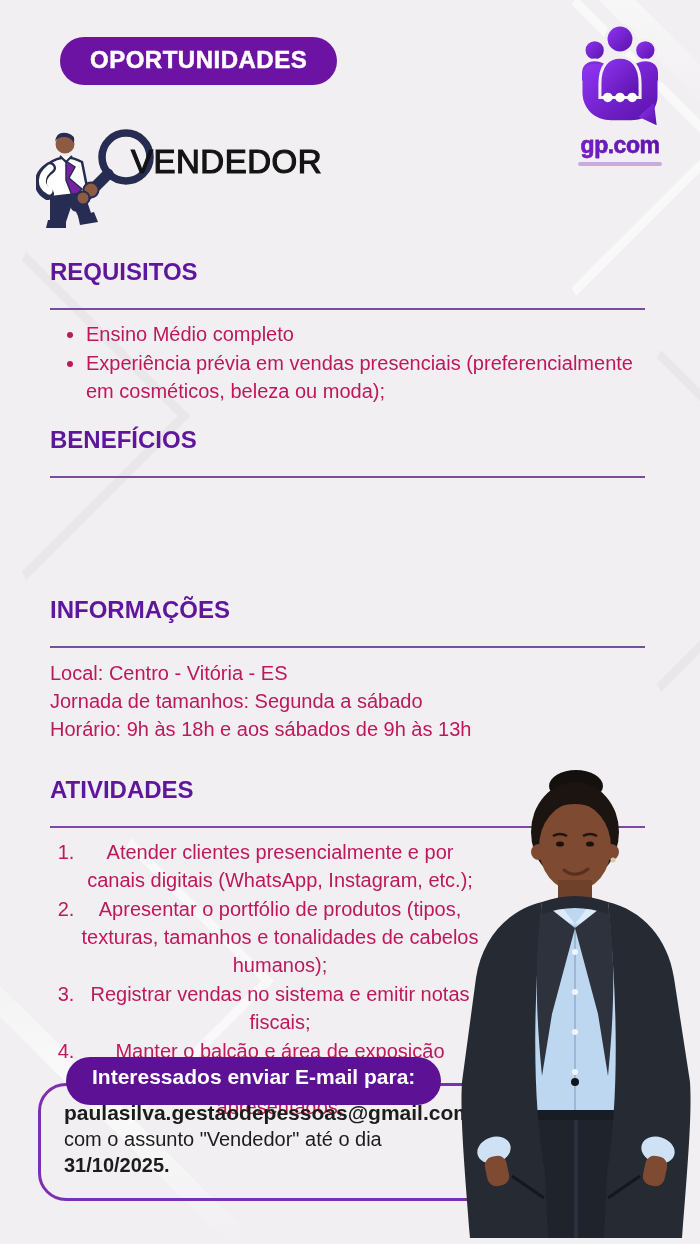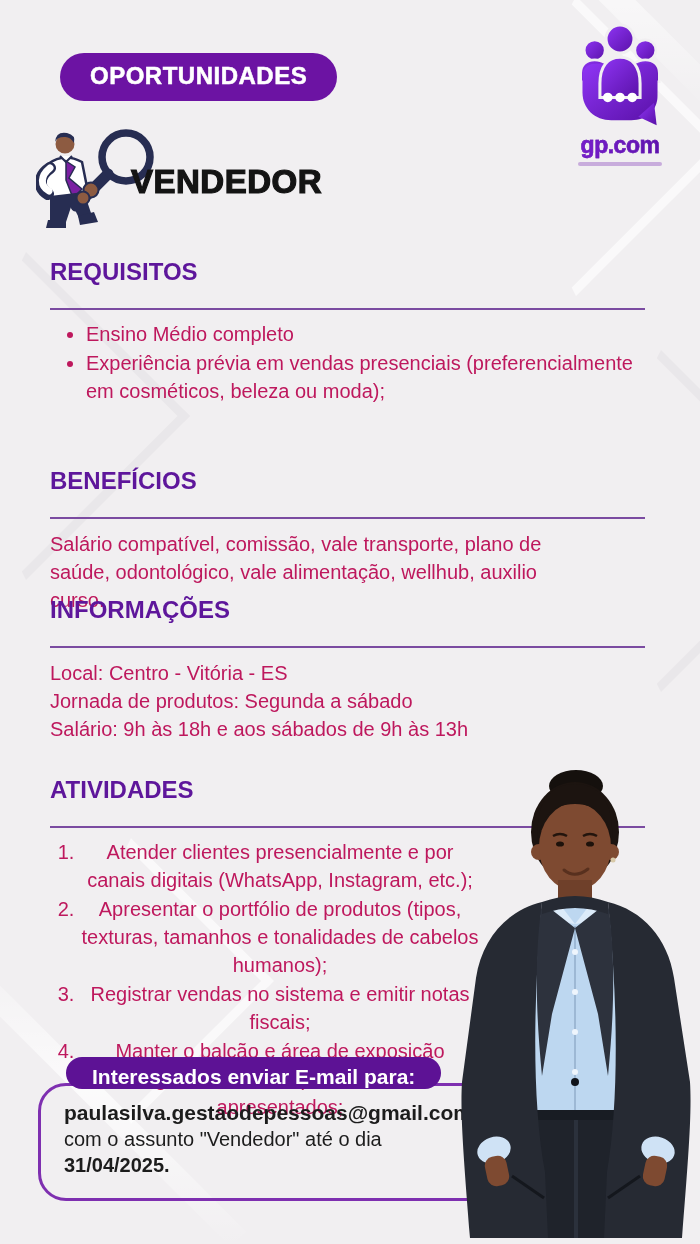--- a/index.html
+++ b/index.html
@@ -9,65 +9,65 @@
     font-family:"Liberation Sans",sans-serif;color:#2e2e2e;
   }
   
   .chev{position:absolute;border-style:solid;border-color:transparent;transform:rotate(45deg);pointer-events:none;}
   .chev.light{border-top:9px solid rgba(255,255,255,.65);border-right:9px solid rgba(255,255,255,.65);}
   .chev.dark{border-top:9px solid rgba(60,40,70,.035);border-right:9px solid rgba(60,40,70,.035);}
   .streak{position:absolute;background:linear-gradient(135deg,rgba(255,255,255,.0),rgba(255,255,255,.75),rgba(255,255,255,0));transform:rotate(45deg);pointer-events:none;}
 
   
   .badge{
-    position:absolute;left:60px;top:53px;background:#6c13a3;color:#fff;
+    position:absolute;left:60px;top:37px;background:#6c13a3;color:#fff;
     font-size:24px;font-weight:700;letter-spacing:.5px;-webkit-text-stroke:.5px #fff;
     padding:9px 30px 11px;border-radius:999px;
   }
   .logo{position:absolute;left:568px;top:20px;width:104px;text-align:center;}
   .logo-text{
     font-size:23px;font-weight:800;letter-spacing:-.5px;margin-top:2px;
     background:linear-gradient(90deg,#7a1fd0,#5a11a8);-webkit-background-clip:text;background-clip:text;color:transparent;
     -webkit-text-stroke:.4px #6818b5;
   }
   .logo-tagline{height:4px;width:84px;margin:3px auto 0;border-radius:2px;background:rgba(122,50,180,.35);}
 
   
   .hero-ill{position:absolute;left:36px;top:128px;}
   .hero-title{
-    position:absolute;left:131px;top:163px;font-size:33px;font-weight:700;color:#141414;
+    position:absolute;left:131px;top:143px;font-size:33px;font-weight:400;color:#141414;
     letter-spacing:.5px;-webkit-text-stroke:1.2px #141414;
   }
 
   
   .section{position:absolute;left:50px;width:595px;}
   .section h2{
     margin:0;font-size:24px;font-weight:700;color:#5e169b;letter-spacing:0;
     padding-bottom:22px;border-bottom:2px solid #7b4ba1;
   }
   .section .body{font-size:20px;line-height:28px;color:#be185d;}
   .sec-requisitos{top:258px;}
   .sec-requisitos ul{margin:10px 0 0;padding-left:36px;width:560px;}
   .sec-requisitos li{margin-bottom:1px;}
-  .sec-beneficios{top:426px;margin-top:41px;}
+  .sec-beneficios{top:426px;}
   .sec-beneficios p{margin:11px 0 0;width:545px;}
   .sec-informacoes{top:568px;margin-top:28px;}
   .sec-informacoes .lines{margin-top:11px;}
   .sec-atividades{top:756px;margin-top:20px;}
   .sec-atividades ol{margin:10px 0 0;padding-left:30px;width:400px;text-align:center;}
   .sec-atividades li{margin-bottom:1px;}
 
   
   .mail-box{
     position:absolute;left:38px;top:1083px;width:600px;height:112px;
     border:3px solid #7e2fb0;border-radius:28px;z-index:1;
   }
   .mail-pill{
     position:absolute;left:66px;top:1057px;z-index:2;background:#5d1295;color:#fff;
-    font-size:21px;font-weight:700;padding:8px 26px 0;border-radius:999px;
+    font-size:21px;font-weight:700;padding:8px 26px 16px;border-radius:999px;
   }
   .mail-text{position:absolute;left:64px;top:1100px;z-index:2;font-size:20px;line-height:26px;color:#1c1c1c;}
   .mail-text .email{font-weight:700;font-size:21px;}
   .mail-text .deadline{font-weight:700;}
 
   .woman{position:absolute;left:452px;top:752px;z-index:3;}
 </style>
 </head>
 <body>
 
@@ -143,48 +143,47 @@
   <div class="section sec-requisitos">
     <h2>REQUISITOS</h2>
     <ul class="body">
         <li>Ensino Médio completo</li>
         <li>Experiência prévia em vendas presenciais (preferencialmente em cosméticos, beleza ou moda);</li>
       </ul>
   </div>
 
   <div class="section sec-beneficios">
     <h2>BENEFÍCIOS</h2>
-    <p class="body">Salário compatível, comissão, vale transporte, plano de saúde, odontológico, vale alimentação, wellhub, auxilio curso.</p>
   </div>
 
   <div class="section sec-informacoes">
     <h2>INFORMAÇÕES</h2>
     <div class="body lines">
         <div>Local: Centro - Vitória - ES</div>
-        <div>Jornada de produtos: Segunda a sábado</div>
-        <div>Salário: 9h às 18h e aos sábados de 9h às 13h</div>
+        <div>Jornada de tamanhos: Segunda a sábado</div>
+        <div>Horário: 9h às 18h e aos sábados de 9h às 13h</div>
       </div>
   </div>
 
   <div class="section sec-atividades">
     <h2>ATIVIDADES</h2>
     <ol class="body">
         <li>Atender clientes presencialmente e por canais digitais (WhatsApp, Instagram, etc.);</li>
         <li>Apresentar o portfólio de produtos (tipos, texturas, tamanhos e tonalidades de cabelos humanos);</li>
         <li>Registrar vendas no sistema e emitir notas fiscais;</li>
         <li>Manter o balcão e área de exposição organizados, com produtos bem apresentados;</li>
       </ol>
   </div>
 
   <div class="mail-box"></div>
   <div class="mail-pill">Interessados enviar E-mail para:</div>
   <div class="mail-text">
     <div class="email">paulasilva.gestaodepessoas@gmail.com</div>
     <div>com o assunto "Vendedor" até o dia</div>
-    <div class="deadline">31/04/2025.</div>
+    <div class="deadline">31/10/2025.</div>
   </div>
 
   <span class="woman">
     <svg width="248" height="486" viewBox="0 0 248 486">
 
       <ellipse cx="124" cy="34" rx="27" ry="16" fill="#15100d"></ellipse>
       <ellipse cx="123" cy="80" rx="44" ry="50" fill="#1c1410"></ellipse>
 
       <circle cx="87" cy="100" r="8" fill="#7e4a31"></circle>
       <circle cx="159" cy="100" r="8" fill="#7e4a31"></circle>

